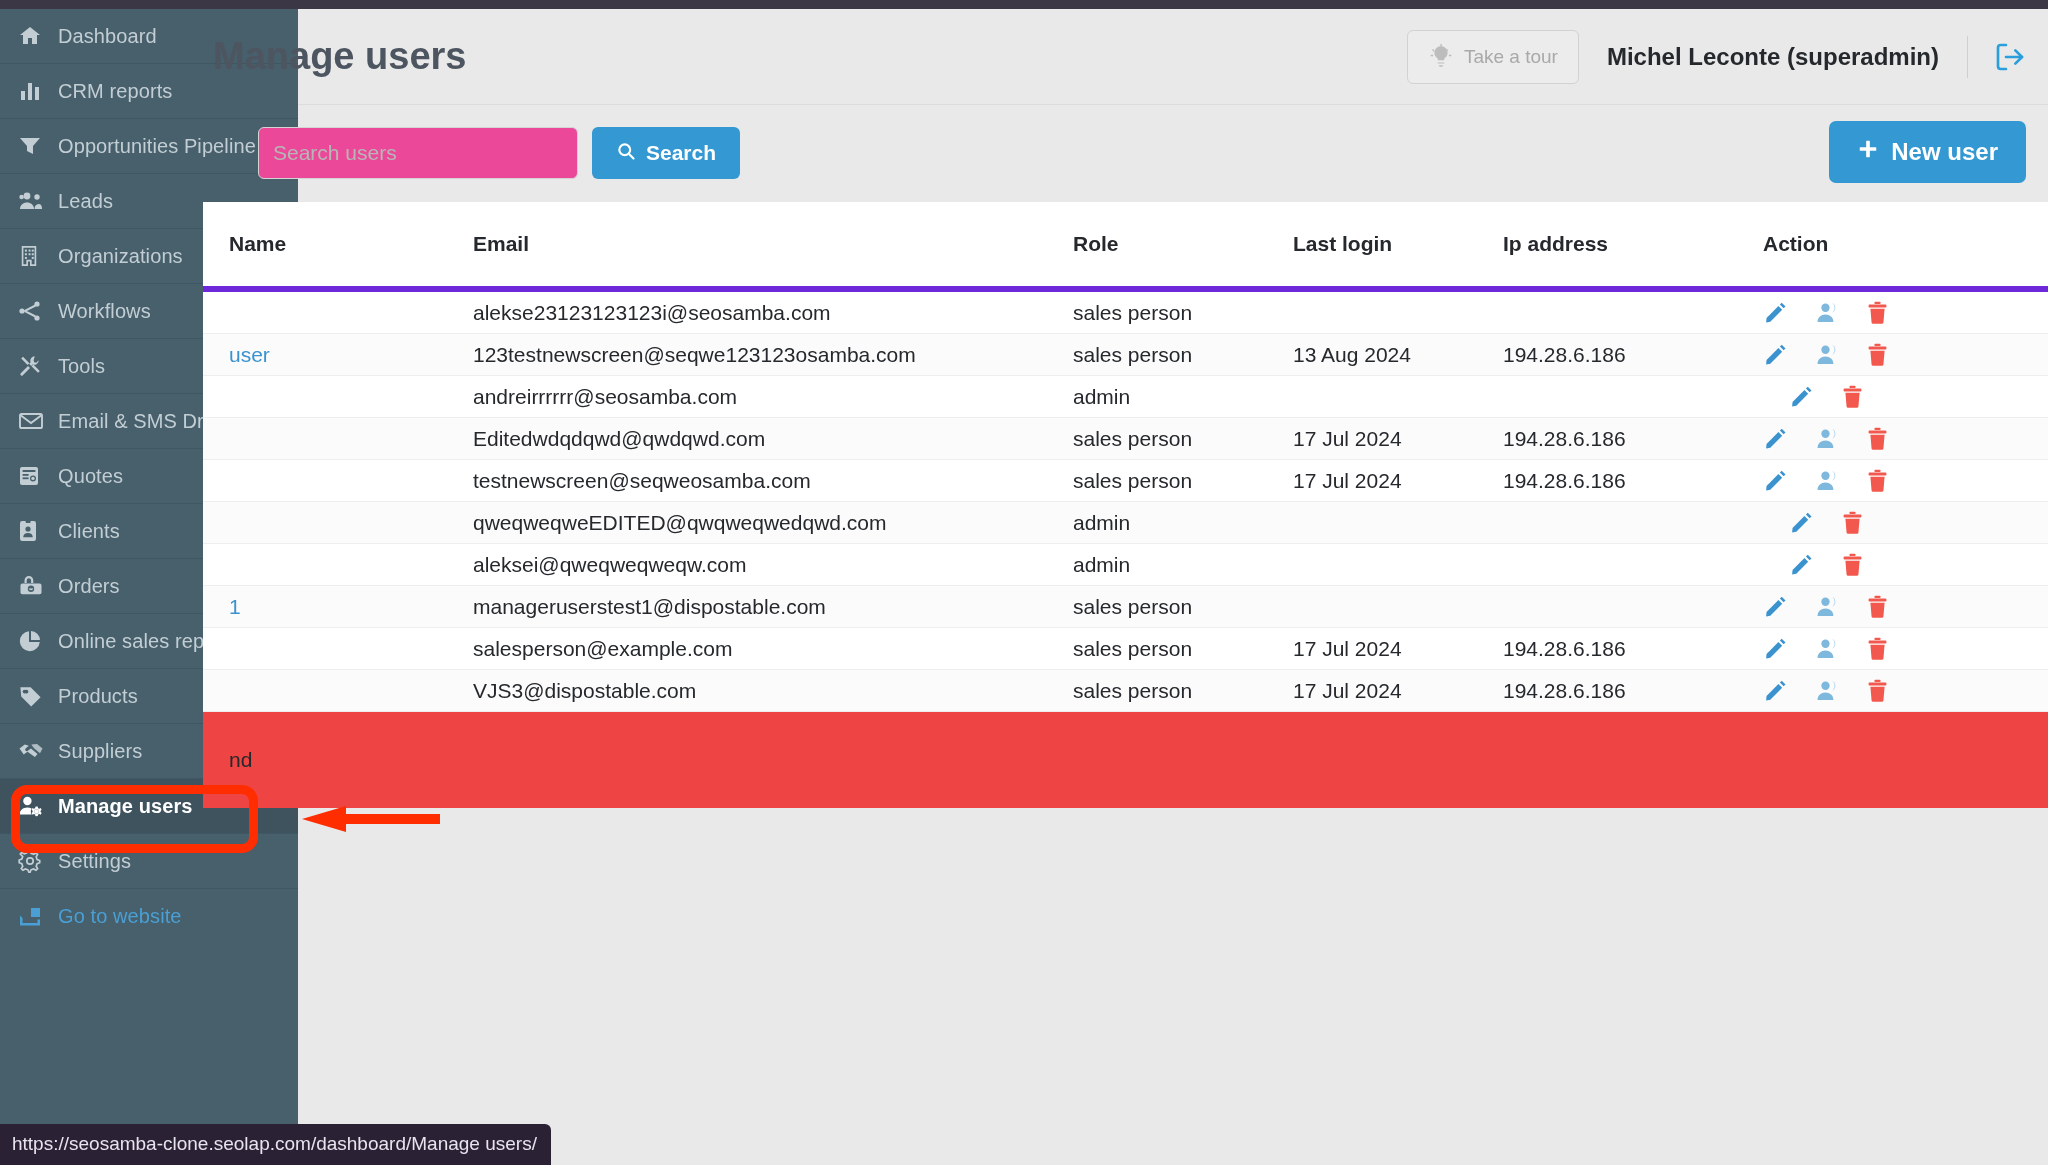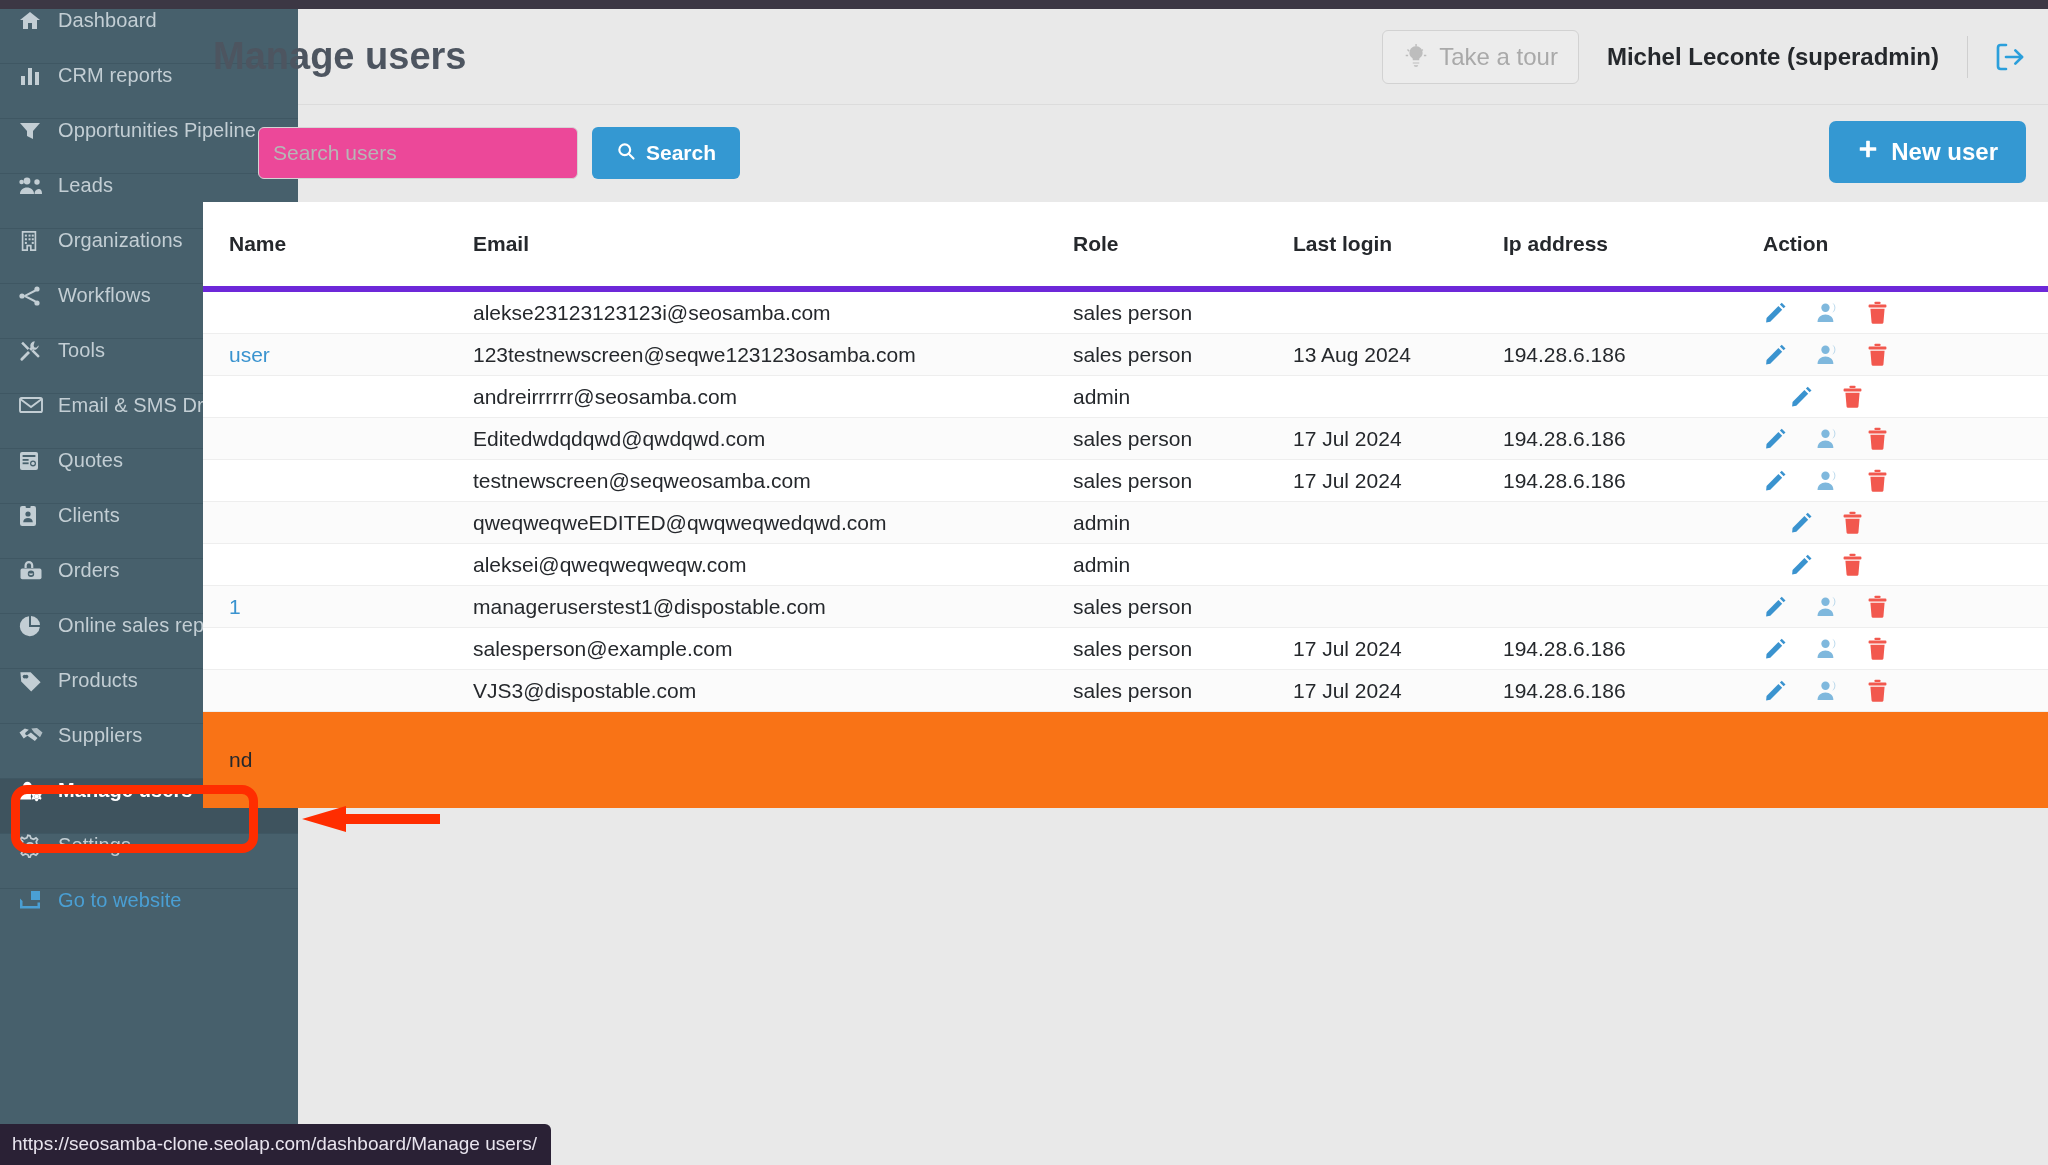--- a/index.html
+++ b/index.html
@@ -23,21 +23,21 @@
   }
 
   
   .sidebar {
     position: absolute; top: 9px; left: 0; width: 298px; height: 1156px;
     background: #47606c;
     overflow: hidden;
   }
   .nav-item {
     position: relative;
-    display: flex; align-items: flex-start;
+    display: flex; align-items: center;
     height: 55px;
     padding-left: 18px;
     border-bottom: 1px solid #3f5763;
     color: #c3ced4;
     font-size: 20px;
     letter-spacing: .1px;
     cursor: pointer;
   }
   .nav-item .ico {
     width: 40px; min-width: 40px;
@@ -99,21 +99,21 @@
   }
   .header-right {
     position: absolute; right: 22px; top: 0; height: 96px;
     display: flex; align-items: center; gap: 0px;
   }
   .tour-btn {
     display: flex; align-items: center; gap: 10px;
     height: 54px; padding: 0 20px;
     border: 1px solid #d2d2d2; border-radius: 6px;
     background: #ececec; color: #a9a9a9;
-    font-size: 24px; cursor: pointer;
+    font-size: 19px; cursor: pointer;
   }
   .tour-btn .bulb { color: #bdbdbd; display:flex; }
   .username {
     font-size: 24px; font-weight: bold; color: #25282c;
     margin-left: 28px; margin-right: 28px; white-space: nowrap;
   }
   .vdiv { width: 1px; height: 42px; background: #cfcfcf; }
   .logout { margin-left: 26px; color: #2b9fdb; display: flex; cursor: pointer; }
 
   
@@ -188,21 +188,21 @@
   .act { cursor: pointer; display: flex; }
   .act.edit { color: #3a93cf; }
   .act.imp  { color: #7fb8dd; }
   .act.del  { color: #f2584e; }
   .actions.two { padding-left: 26px; }
 
   
   .tfooter {
     position: relative;
     height: 96px;
-    background: #f97316;
+    background: #ef4444;
     display: flex; align-items: center;
   }
   .found-text {
     position: absolute; left: 26px;
     font-size: 21px; color: #25282c; white-space: nowrap;
   }
   .pager {
     position: absolute; right: 26px;
     display: flex; align-items: center; gap: 0;
   }

